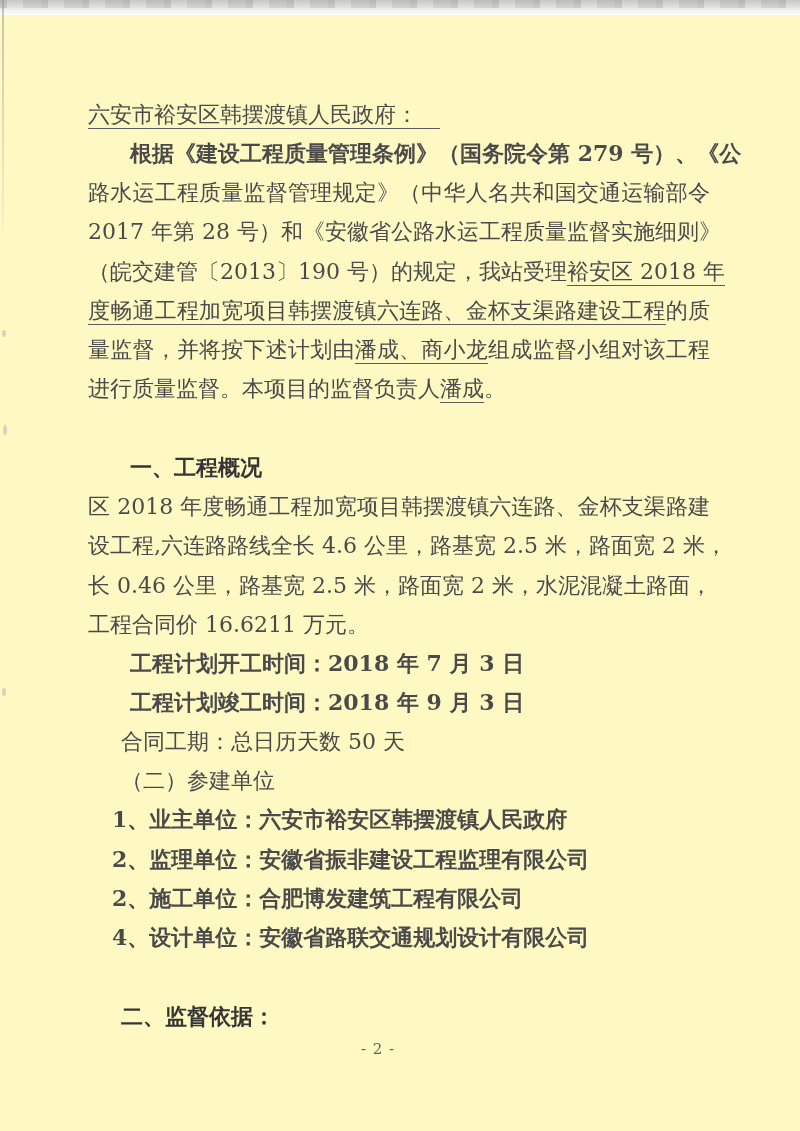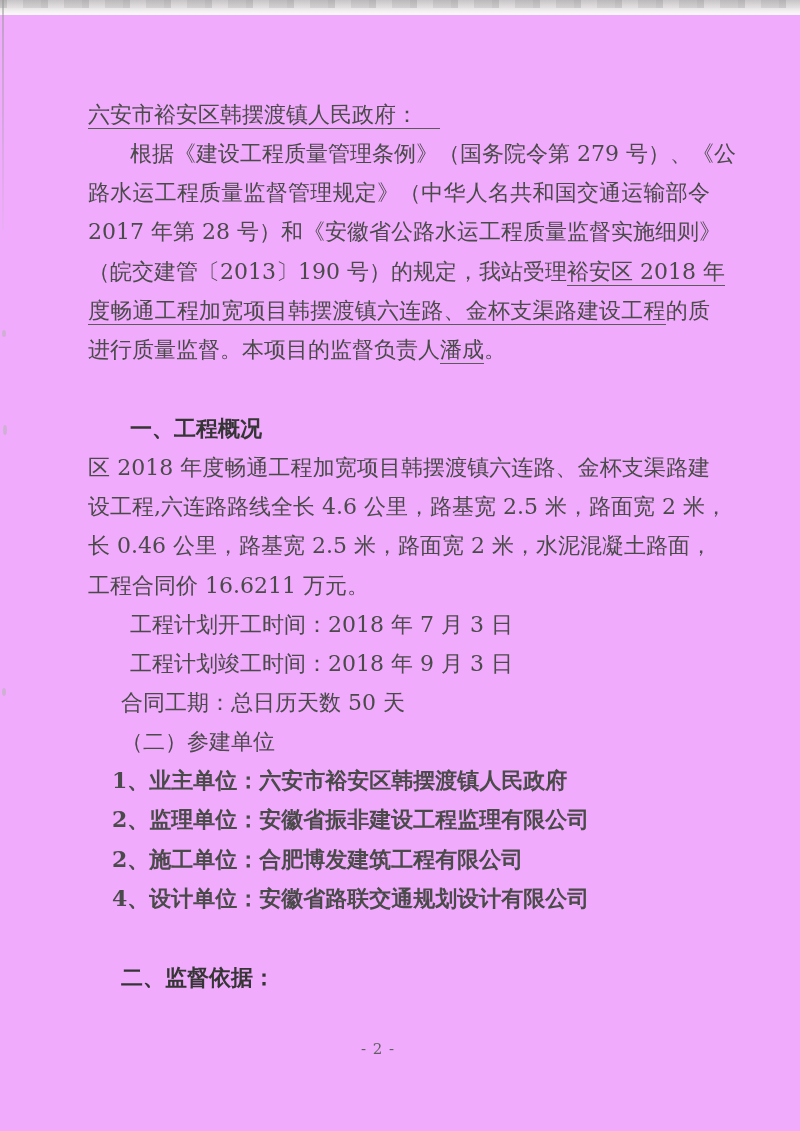--- a/index.html
+++ b/index.html
@@ -1,19 +1,19 @@
 <!DOCTYPE html>
 <html><head>
 <meta charset="utf-8">
 <style>
   html,body{margin:0;padding:0;background:#ffffff;}
   .page{
     position:relative;
     width:800px;height:1131px;
-    background:#f0abfc;
+    background:#fef9c3;
     font-family:"DejaVu Serif",serif;
     color:#4a4a4a;
     overflow:hidden;
   }
   .scan-top{
     position:absolute;top:0;left:0;width:800px;height:15px;
     background:linear-gradient(180deg,#c6c6c5 0%,#dddddb 35%,#f1f1ef 70%,#fdfdfc 100%);
     opacity:.95;
   }
   .scan-top-noise{
@@ -28,21 +28,21 @@
   .speck.s1{left:2px;top:330px;width:4px;height:7px;}
   .speck.s2{left:3px;top:425px;width:4px;height:10px;}
   .speck.s3{left:2px;top:688px;width:4px;height:8px;}
   .doc{
     position:absolute;left:88px;top:95px;width:622px;
     font-size:22px;line-height:39.15px;
   }
   .line{height:39.15px;white-space:nowrap;}
   .line.justify{text-align:justify;text-align-last:justify;}
   .line.bold{font-weight:bold;color:#353535;margin-top:40px;}
-  .ind-large{padding-left:42px;}
+  .ind-large{padding-left:42px;font-weight:bold;}
   .ind-mid{padding-left:33px;}
   .ind-small{padding-left:24px;font-weight:bold;}
   .line.justify.ind-large,.line.justify.ind-mid,.line.justify.ind-small{text-indent:0;}
   .u{border-bottom:1.6px solid #5a5a5a;padding-bottom:1px;}
   .pagenum{
     position:absolute;left:0;top:1040px;width:756px;
     text-align:center;font-size:15px;color:#5f5f5f;
     letter-spacing:1px;font-family:"DejaVu Serif",serif;
   }
 </style>
@@ -57,20 +57,21 @@
   <div class="speck s2"></div>
   <div class="speck s3"></div>
 
   <div class="doc" id="doc">
       <div class="line"><span class="u">六安市裕安区韩摆渡镇人民政府：　</span></div>
       <div class="line justify ind-large"><span>根据《建设工程质量管理条例》（国务院令第 279 号）、《公</span></div>
       <div class="line justify"><span>路水运工程质量监督管理规定》（中华人名共和国交通运输部令</span></div>
       <div class="line justify"><span>2017 年第 28 号）和《安徽省公路水运工程质量监督实施细则》</span></div>
       <div class="line justify"><span>（皖交建管〔2013〕190 号）的规定，我站受理</span><span class="u">裕安区 2018 年</span></div>
       <div class="line justify"><span class="u">度畅通工程加宽项目韩摆渡镇六连路、金杯支渠路建设工程</span><span>的质</span></div>
+      <div class="line justify"><span>量监督，并将按下述计划由</span><span class="u">潘成、商小龙</span><span>组成监督小组对该工程</span></div>
       <div class="line"><span>进行质量监督。本项目的监督负责人</span><span class="u">潘成</span><span>。</span></div>
       <div class="line bold ind-large"><span>一、工程概况</span></div>
       <div class="line justify"><span>区 2018 年度畅通工程加宽项目韩摆渡镇六连路、金杯支渠路建</span></div>
       <div class="line justify"><span>设工程,六连路路线全长 4.6 公里，路基宽 2.5 米，路面宽 2 米，</span></div>
       <div class="line justify"><span>长 0.46 公里，路基宽 2.5 米，路面宽 2 米，水泥混凝土路面，</span></div>
       <div class="line"><span>工程合同价 16.6211 万元。</span></div>
       <div class="line ind-large"><span>工程计划开工时间：2018 年 7 月 3 日</span></div>
       <div class="line ind-large"><span>工程计划竣工时间：2018 年 9 月 3 日</span></div>
       <div class="line ind-mid"><span>合同工期：总日历天数 50 天</span></div>
       <div class="line ind-mid"><span>（二）参建单位</span></div>

